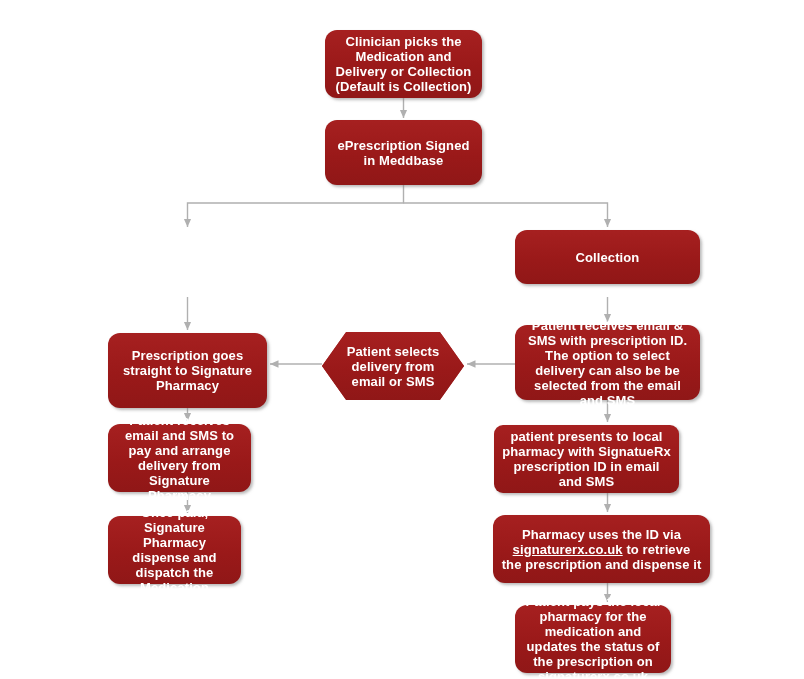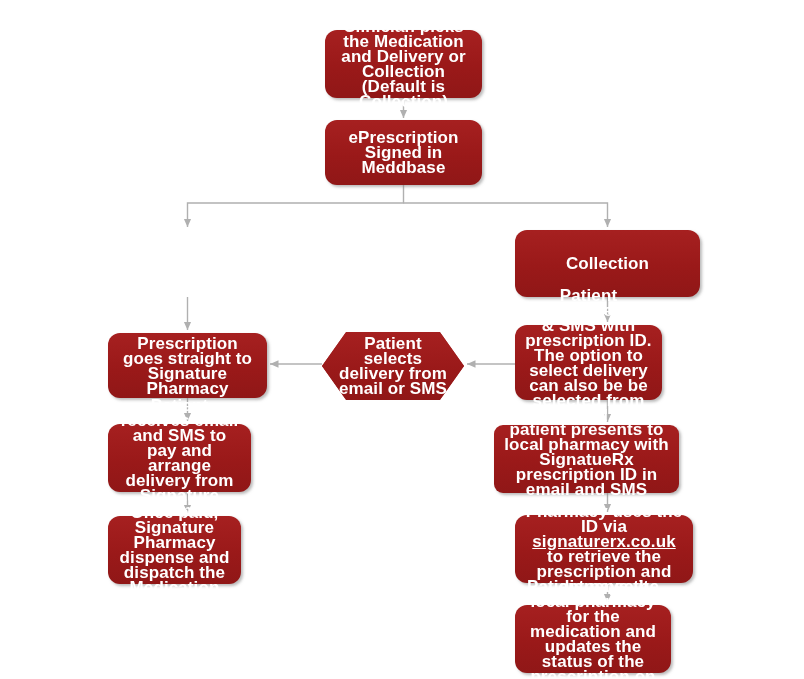--- a/index.html
+++ b/index.html
@@ -31,21 +31,21 @@
     background: #9e1b1b;
     background-image: linear-gradient(to bottom, #a62020 0%, #9a1919 55%, #901717 100%);
     color: #ffffff;
     border-radius: 12px;
     box-shadow: 2px 2px 3px rgba(130,130,130,0.55);
     display: flex;
     align-items: center;
     justify-content: center;
     text-align: center;
     font-weight: bold;
-    font-size: 17px;
+    font-size: 13px;
     line-height: 15px;
     box-sizing: border-box;
     padding: 4px 8px;
     letter-spacing: 0.1px;
   }
   .node.hex {
     background: none;
     background-image: none;
     box-shadow: none;
     border-radius: 0;
@@ -118,50 +118,50 @@
 
   <div class="node" style="left: 325px; top: 30px; width: 157px; height: 68px;">
     <span class="label">Clinician picks the Medication and Delivery or Collection (Default is Collection)</span>
   </div>
 
   <div class="node" style="left: 325px; top: 120px; width: 157px; height: 65px; align-items: center;">
     <span class="label">ePrescription Signed in Meddbase</span>
   </div>
 
 
-  <div class="node" style="left: 515px; top: 230px; width: 185px; height: 67px;">
+  <div class="node" style="left: 515px; top: 230px; width: 185px; height: 54px;">
     <span class="label">Collection</span>
   </div>
 
-  <div class="node" style="left: 108px; top: 333px; width: 159px; height: 65px;">
+  <div class="node" style="left: 108px; top: 333px; width: 159px; height: 75px;">
     <span class="label">Prescription goes straight to Signature Pharmacy</span>
   </div>
 
   <div class="node hex" style="left: 322px; top: 332px; width: 142px; height: 68px;">
     <div class="hex-shape"></div>
     <span class="hex-label label">Patient selects delivery from email or SMS</span>
   </div>
 
-  <div class="node" style="left: 515px; top: 325px; width: 147px; height: 75px;">
+  <div class="node" style="left: 515px; top: 325px; width: 185px; height: 75px;">
     <span class="label">Patient receives email &amp; SMS with prescription ID. The option to select delivery can also be be selected from the email and SMS</span>
   </div>
 
   <div class="node" style="left: 108px; top: 424px; width: 143px; height: 68px;">
     <span class="label">Patient receives email and SMS to pay and arrange delivery from Signature Pharmacy</span>
   </div>
 
   <div class="node" style="left: 494px; top: 425px; width: 185px; height: 68px; border-radius: 9px;">
     <span class="label">patient presents to local pharmacy with SignatueRx prescription ID in email and SMS</span>
   </div>
 
   <div class="node" style="left: 108px; top: 516px; width: 133px; height: 68px;">
     <span class="label">Once paid, Signature Pharmacy dispense and dispatch the Medication</span>
   </div>
 
-  <div class="node" style="left: 515px; top: 515px; width: 178px; height: 68px;">
+  <div class="node" style="left: 493px; top: 515px; width: 217px; height: 68px;">
     <span class="label">Pharmacy uses the ID via <span class="lnk">signaturerx.co.uk</span> to retrieve the prescription and dispense it</span>
   </div>
 
   <div class="node" style="left: 515px; top: 605px; width: 156px; height: 68px;">
     <span class="label">Patient pays the local pharmacy for the medication and updates the status of the prescription on <span class="lnk">signaturerx.co.uk</span></span>
   </div>
 
 </div>
 
 </body></html>

